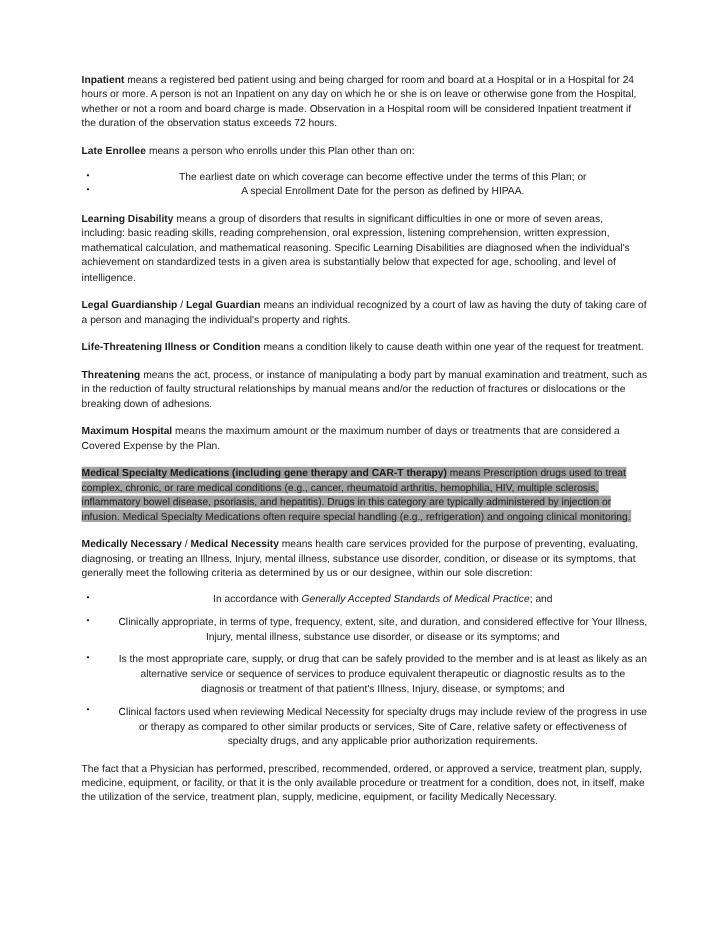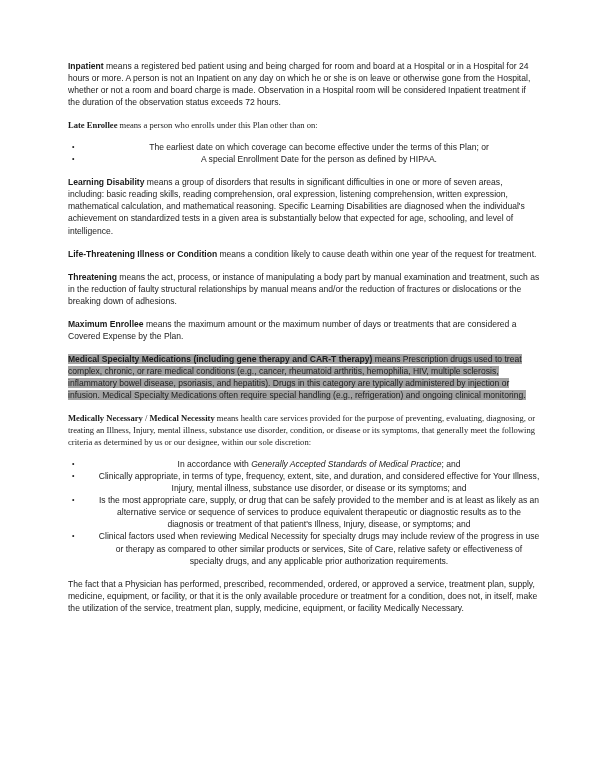--- a/index.html
+++ b/index.html
@@ -26,21 +26,20 @@
   .body-text {
     font-size: 8.55px;
     line-height: 12.05px;
     text-align: left;
   }
   p.para {
     margin: 0 0 11px 0;
   }
   p.para.tight {
     margin-bottom: 10px;
-    font-family: Liberation Serif, serif;
   }
   b, .bold {
     font-weight: bold;
   }
   .ital {
     font-style: italic;
   }
   
   .highlight {
     background-color: #a3a3a3;
@@ -61,21 +60,21 @@
   }
   ul.bullets li::before {
     content: "\2022";
     position: absolute;
     left: 4px;
     top: -0.5px;
     font-size: 7px;
     line-height: 12.05px;
   }
   ul.bullets.spaced li + li {
-    margin-top: 0px;
+    margin-top: 7px;
   }
   
   .footer {
     position: absolute;
     left: 68px;
     right: 60px;
     top: 727px;
   }
   .footer-rule {
     border-top: 1.1px solid #4a4a4a;
@@ -107,26 +106,27 @@
     <p class="para"><b>Inpatient</b> <span>means a registered bed patient using and being charged for room and board at a Hospital or in a Hospital for 24 hours or more.  A person is not an Inpatient on any day on which he or she is on leave or otherwise gone from the Hospital, whether or not a room and board charge is made.  Observation in a Hospital room will be considered Inpatient treatment if the duration of the observation status exceeds 72 hours.</span></p>
 
     <p class="para tight"><b>Late Enrollee</b> <span>means a person who enrolls under this Plan other than on:</span></p>
     <ul class="bullets">
       <li><span>The earliest date on which coverage can become effective under the terms of this Plan; or</span></li>
       <li><span>A special Enrollment Date for the person as defined by HIPAA.</span></li>
     </ul>
 
     <p class="para"><b>Learning Disability</b> <span>means a group of disorders that results in significant difficulties in one or more of seven areas, including:  basic reading skills, reading comprehension, oral expression, listening comprehension, written expression, mathematical calculation, and mathematical reasoning.  Specific Learning Disabilities are diagnosed when the individual's achievement on standardized tests in a given area is substantially below that expected for age, schooling, and level of intelligence.</span></p>
 
+    <p class="para"><b>Legal Guardianship</b><span> / </span><b>Legal Guardian</b> <span>means an individual recognized by a court of law as having the duty of taking care of a person and managing the individual's property and rights.</span></p>
 
     <p class="para"><b>Life-Threatening Illness or Condition</b> <span>means a condition likely to cause death within one year of the request for treatment.</span></p>
 
     <p class="para"><b>Threatening</b> <span>means the act, process, or instance of manipulating a body part by manual examination and treatment, such as in the reduction of faulty structural relationships by manual means and/or the reduction of fractures or dislocations or the breaking down of adhesions.</span></p>
 
-    <p class="para"><b>Maximum Enrollee</b> <span>means the maximum amount or the maximum number of days or treatments that are considered a Covered Expense by the Plan.</span></p>
+    <p class="para"><b>Maximum Hospital</b> <span>means the maximum amount or the maximum number of days or treatments that are considered a Covered Expense by the Plan.</span></p>
 
     <p class="para"><span class="highlight"><b>Medical Specialty Medications (including gene therapy and CAR-T therapy)</b> <span>means Prescription drugs used to treat complex, chronic, or rare medical conditions (e.g., cancer, rheumatoid arthritis, hemophilia, HIV, multiple sclerosis, inflammatory bowel disease, psoriasis, and hepatitis).  Drugs in this category are typically administered by injection or infusion.  Medical Specialty Medications often require special handling (e.g., refrigeration) and ongoing clinical monitoring.</span></span></p>
 
     <p class="para tight"><b>Medically Necessary</b><span> / </span><b>Medical Necessity</b> <span>means health care services provided for the purpose of preventing, evaluating, diagnosing, or treating an Illness, Injury, mental illness, substance use disorder, condition, or disease or its symptoms, that generally meet the following criteria as determined by us or our designee, within our sole discretion:</span></p>
 
     <ul class="bullets spaced">
       <li><span>In accordance with </span><span class="ital">Generally Accepted Standards of Medical Practice</span><span>; and</span></li>
       <li><span>Clinically appropriate, in terms of type, frequency, extent, site, and duration, and considered effective for Your Illness, Injury, mental illness, substance use disorder, or disease or its symptoms; and</span></li>
       <li><span>Is the most appropriate care, supply, or drug that can be safely provided to the member and is at least as likely as an alternative service or sequence of services to produce equivalent therapeutic or diagnostic results as to the diagnosis or treatment of that patient's Illness, Injury, disease, or symptoms; and</span></li>
       <li><span>Clinical factors used when reviewing Medical Necessity for specialty drugs may include review of the progress in use or therapy as compared to other similar products or services, Site of Care, relative safety or effectiveness of specialty drugs, and any applicable prior authorization requirements.</span></li>

